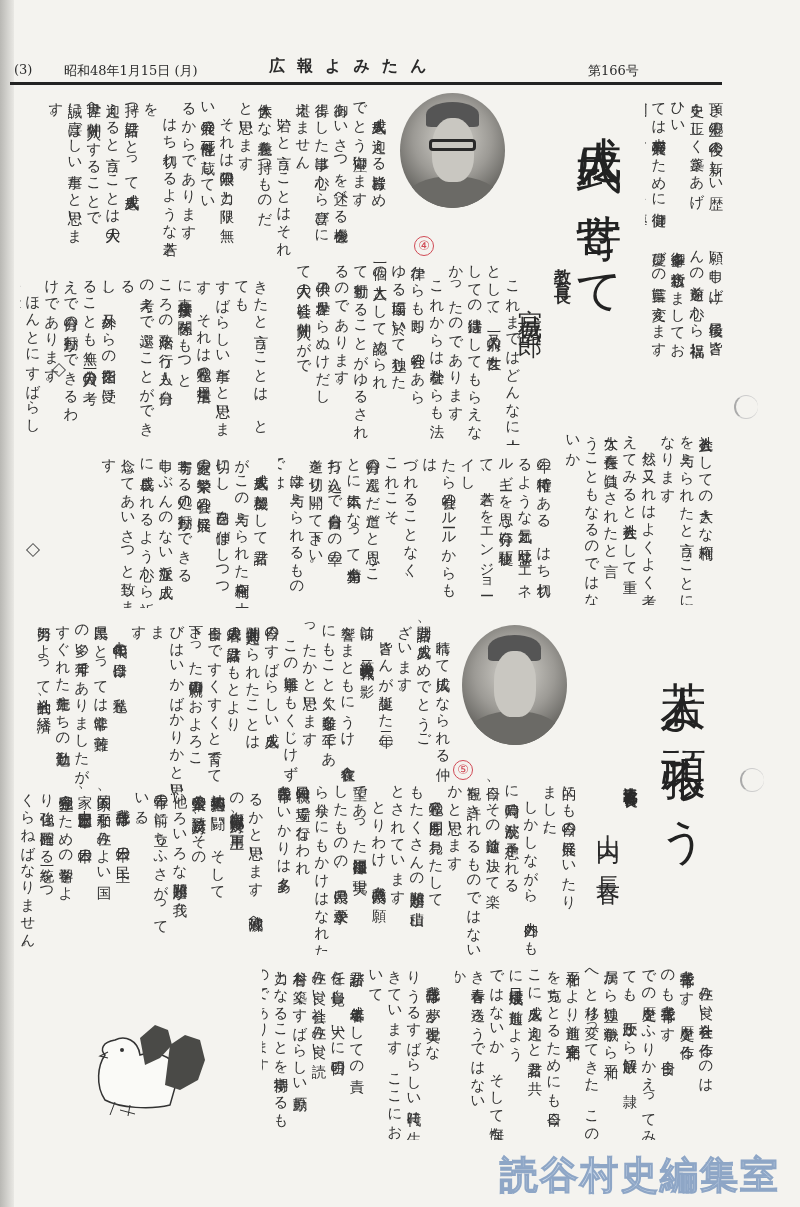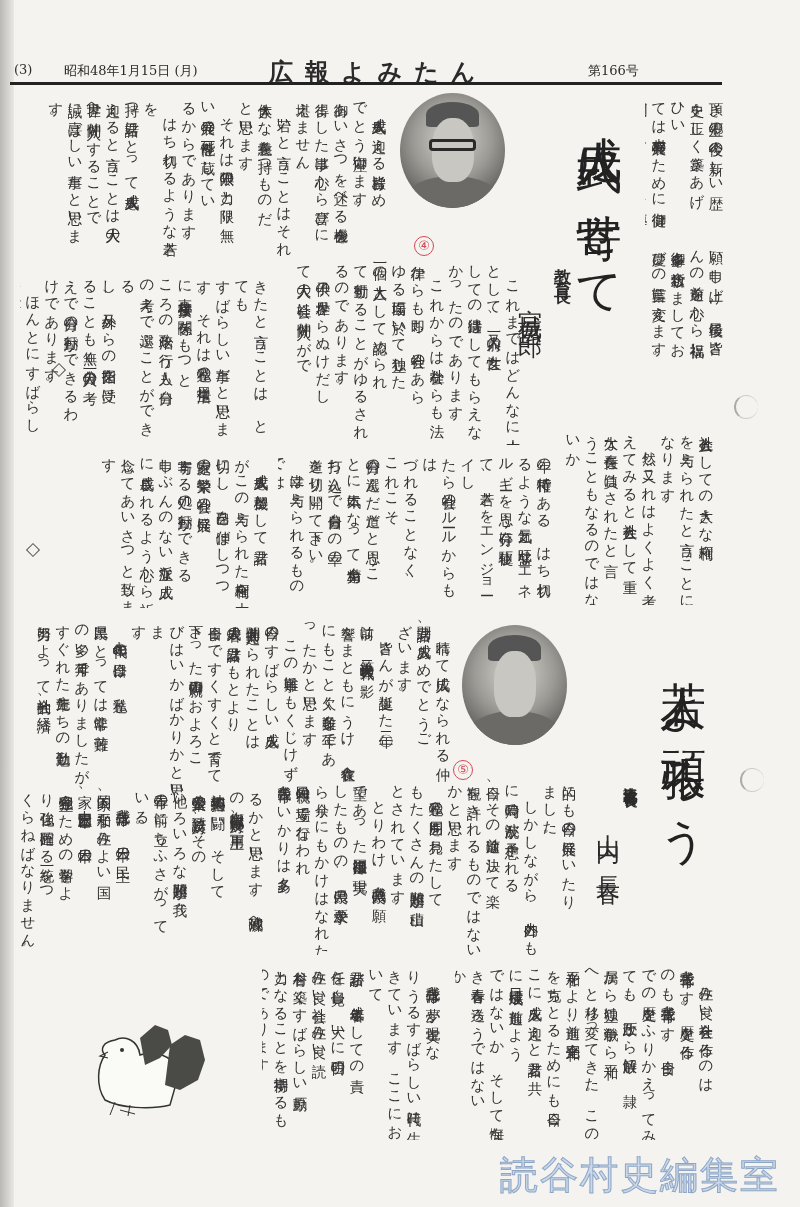--- a/index.html
+++ b/index.html
@@ -13,21 +13,21 @@
     position: absolute; left: 0; top: 0; width: 14px; height: 1207px;
     background: linear-gradient(to right, #b9b8b4, #e9e8e4);
   }
   .header-bar {
     position: absolute; left: 14px; top: 58px; width: 450px; height: 26px;
     font-size: 13px;
   }
   .header-bar span { position: absolute; top: 4px; white-space: nowrap; }
   .hdr-page { left: 0px; }
   .hdr-date { left: 50px; }
-  .hdr-title { left: 255px; top: -2px !important; font-size: 24px; letter-spacing: 12px; font-weight: bold; text-align: right; }
+  .hdr-title { left: 255px; top: -2px !important; font-size: 16px; letter-spacing: 12px; font-weight: bold; text-align: right; }
   .hdr-issue { position: absolute; left: 588px; top: 62px; font-size: 13px; }
   .rule {
     position: absolute; left: 10px; top: 82px; width: 712px; height: 3px; background: #222;
   }
 
   .vcol {
     position: absolute;
     writing-mode: vertical-rl;
     -webkit-writing-mode: vertical-rl;
     font-size: 14.5px;
@@ -81,21 +81,21 @@
   .diamond {
     position: absolute; width: 8px; height: 8px; border: 1px solid #555; transform: rotate(45deg);
   }
   .hole {
     position: absolute; width: 22px; height: 22px; border-radius: 50%;
     border-left: 2px solid #aaa; border-top: 1px solid #ccc; border-bottom: 1px solid #ccc;
   }
   .watermark {
     position: absolute; left: 500px; top: 1150px;
     font-family: "DejaVu Sans", "Liberation Sans", sans-serif;
-    font-size: 38px; font-weight: normal; letter-spacing: 2px;
+    font-size: 38px; font-weight: bold; letter-spacing: 2px;
     color: #c9d8ea;
     -webkit-text-stroke: 1px #8ea6c6;
   }
   .dove {
     position: absolute; left: 60px; top: 1010px; width: 160px; height: 110px;
   }
 </style>
 </head>
 <body>
 

